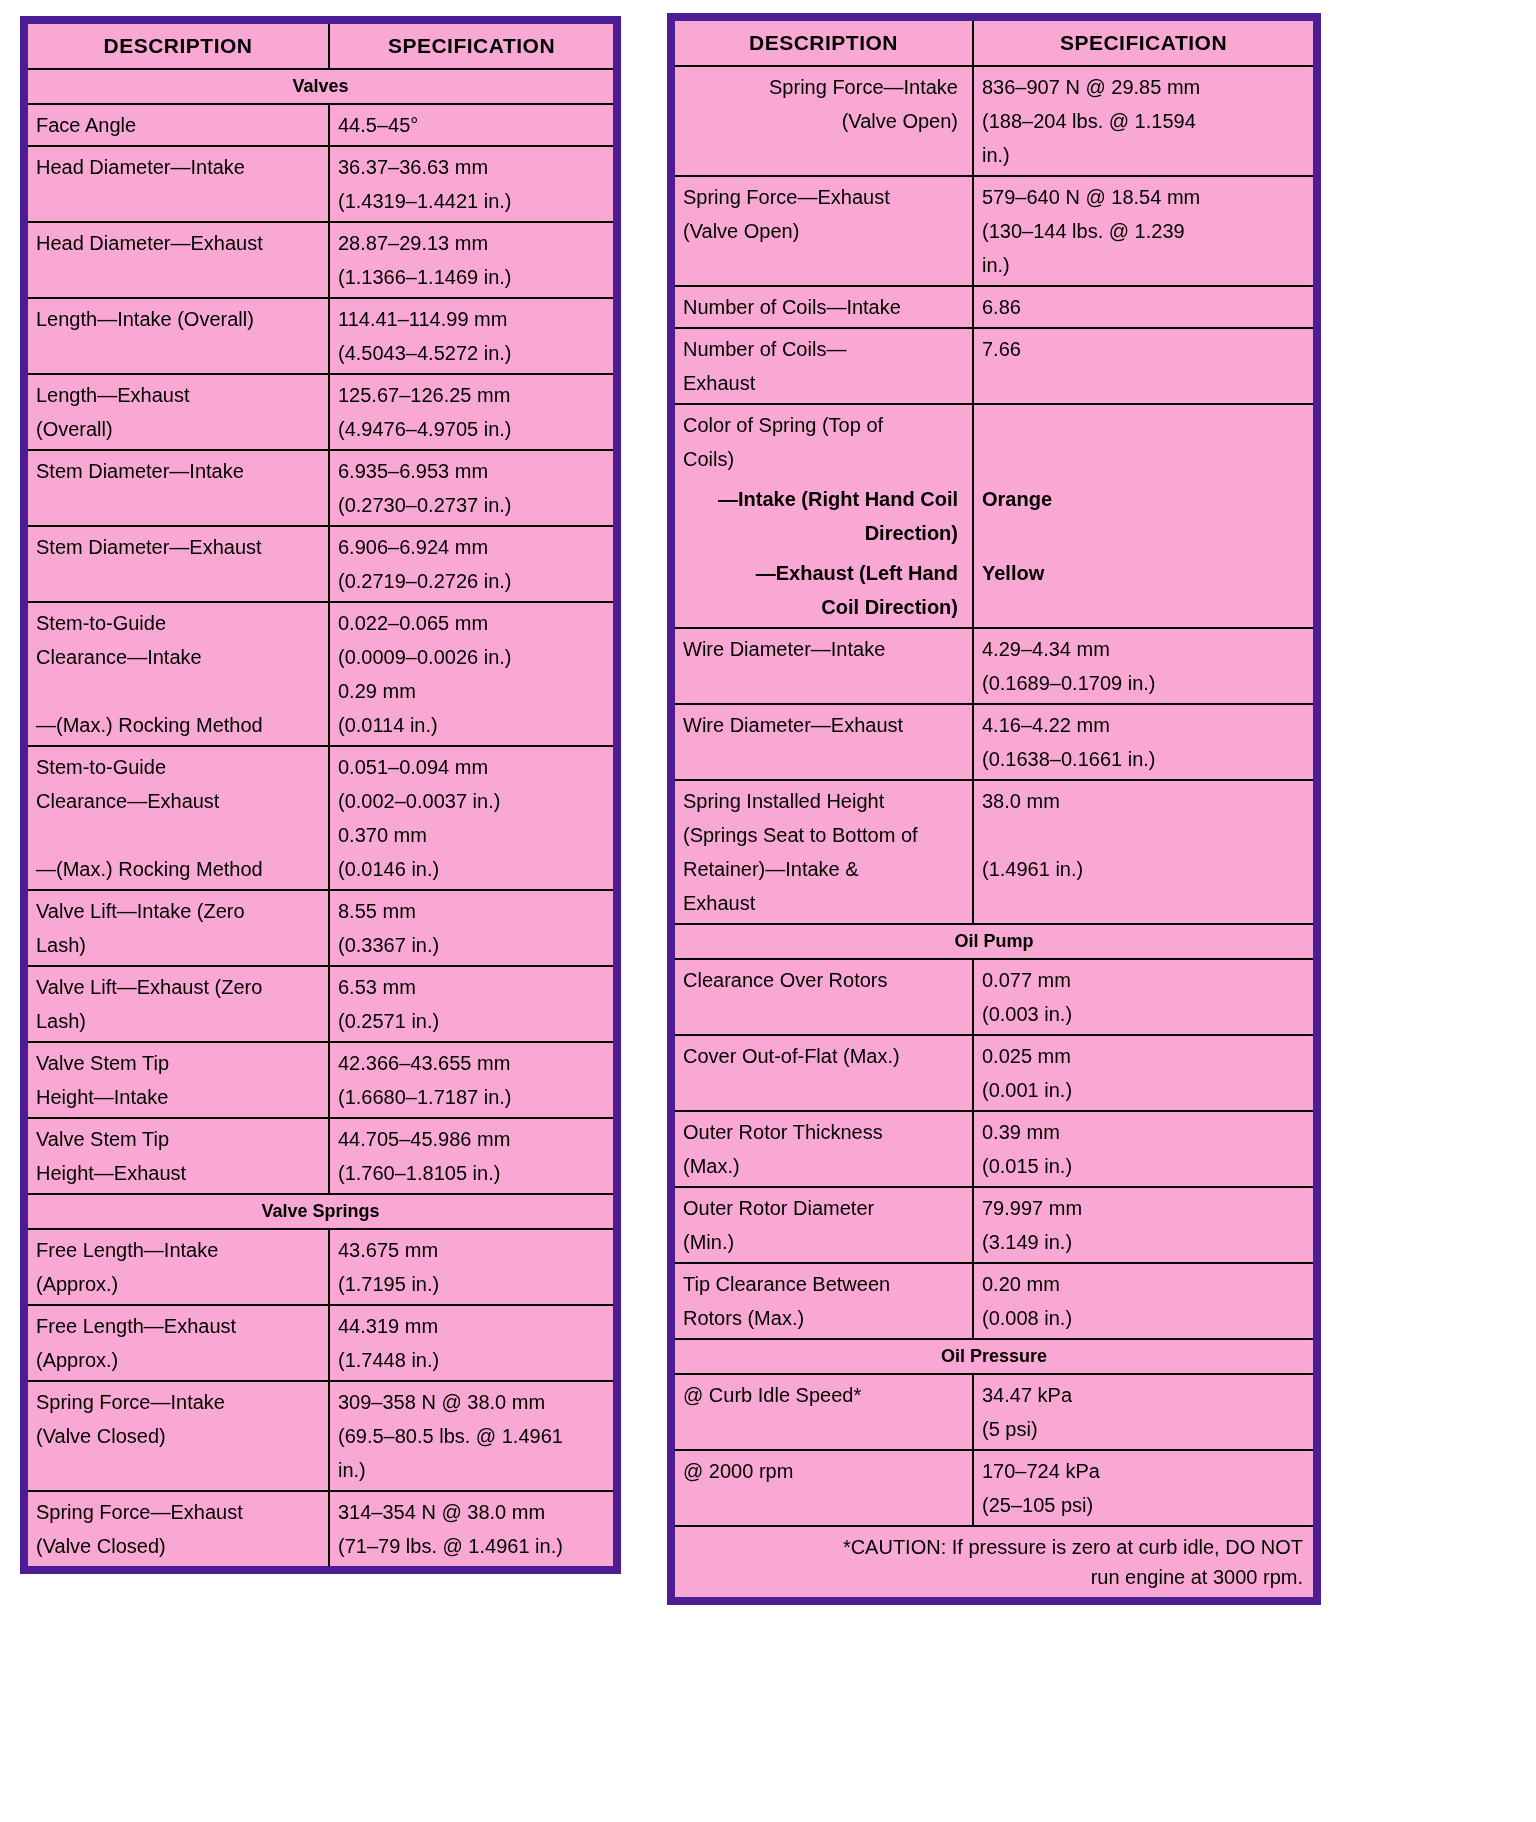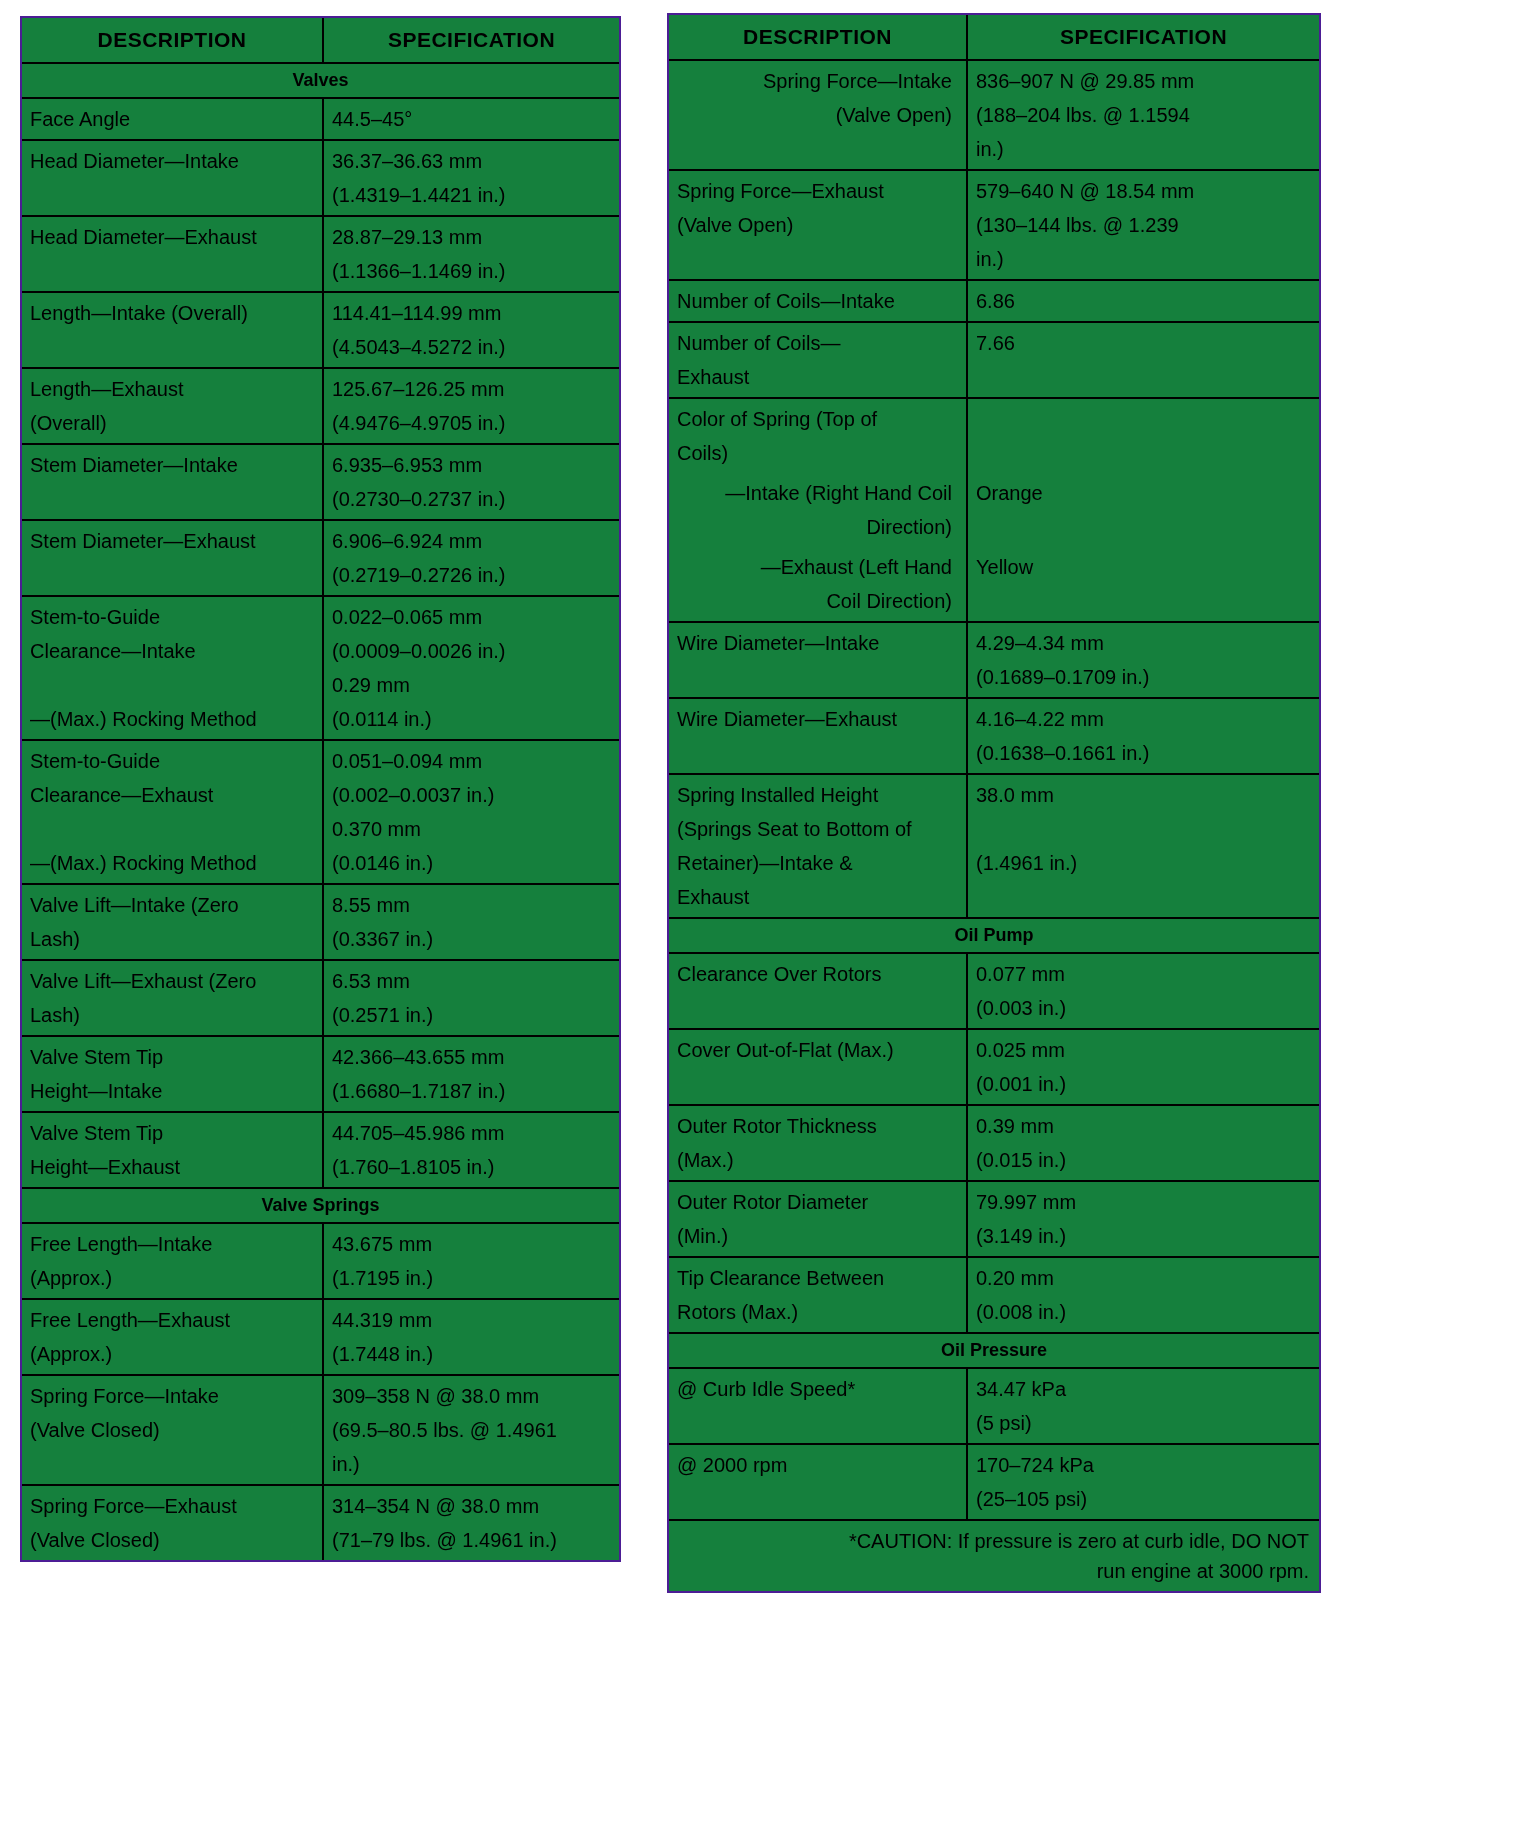--- a/index.html
+++ b/index.html
@@ -7,41 +7,41 @@
   html, body { margin: 0; padding: 0; }
   body {
     width: 1536px; height: 1822px;
     background: #ffffff;
     color: #000000;
     font-family: "Liberation Sans", sans-serif;
     position: relative;
   }
   .spec-table {
     position: absolute;
-    border: 2px solid #4c1d95;
-    background: #15803d;
+    border: 8px solid #4c1d95;
+    background: #f9a8d4;
   }
   #table-left  { left: 20px;  top: 16px; width: 601px; }
   #table-right { left: 667px; top: 13px; width: 654px; }
 
   .thead { display: grid; }
   #table-left .thead,  #table-left .row  { grid-template-columns: 300px 1fr; }
   #table-right .thead, #table-right .row { grid-template-columns: 297px 1fr; }
 
   .hcell {
     font-weight: bold;
     text-align: center;
     font-size: 21px;
     padding: 10px 4px;
     letter-spacing: 0.5px;
   }
   .hcell-spec { border-left: 2px solid #000; }
 
   .row { display: grid; border-top: 2px solid #000; }
-  .row.join { border-top: none; }
+  .row.join { border-top: none; font-weight: bold; }
 
   .section {
     border-top: 2px solid #000;
     text-align: center;
     font-weight: bold;
     font-size: 18px;
     padding: 6px 4px;
   }
 
   .cell { padding: 3px 8px; font-size: 20px; }

